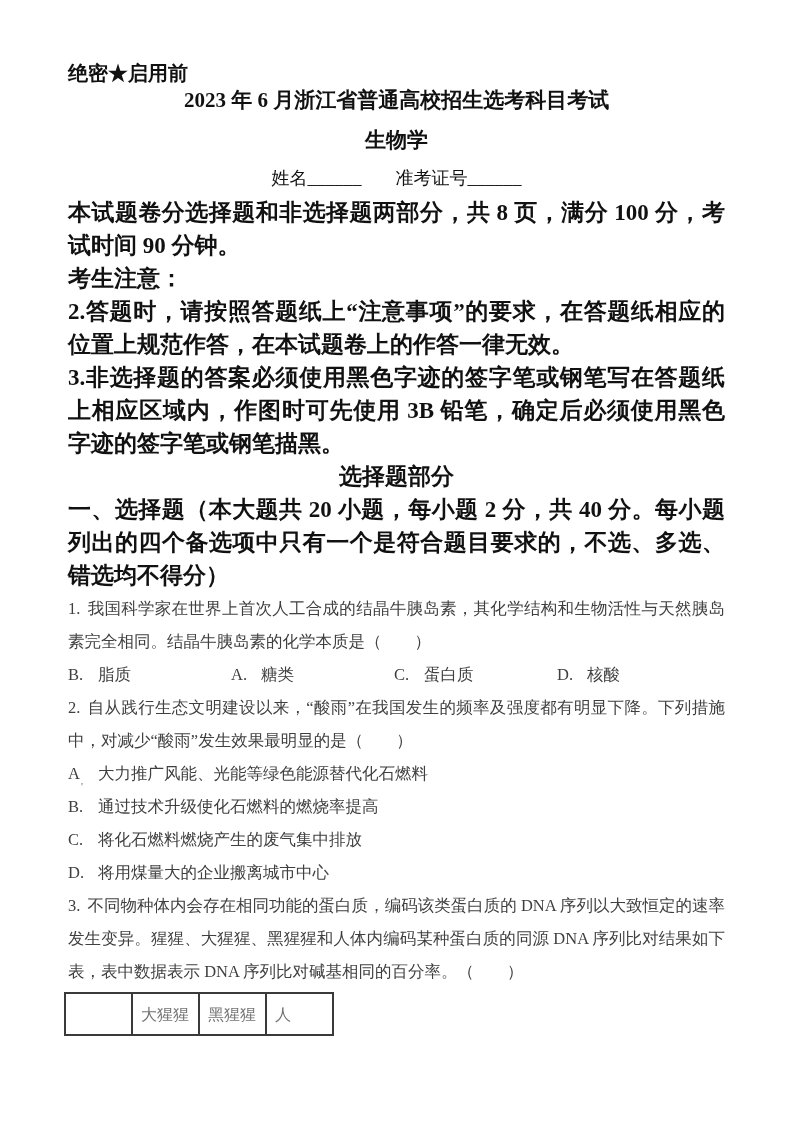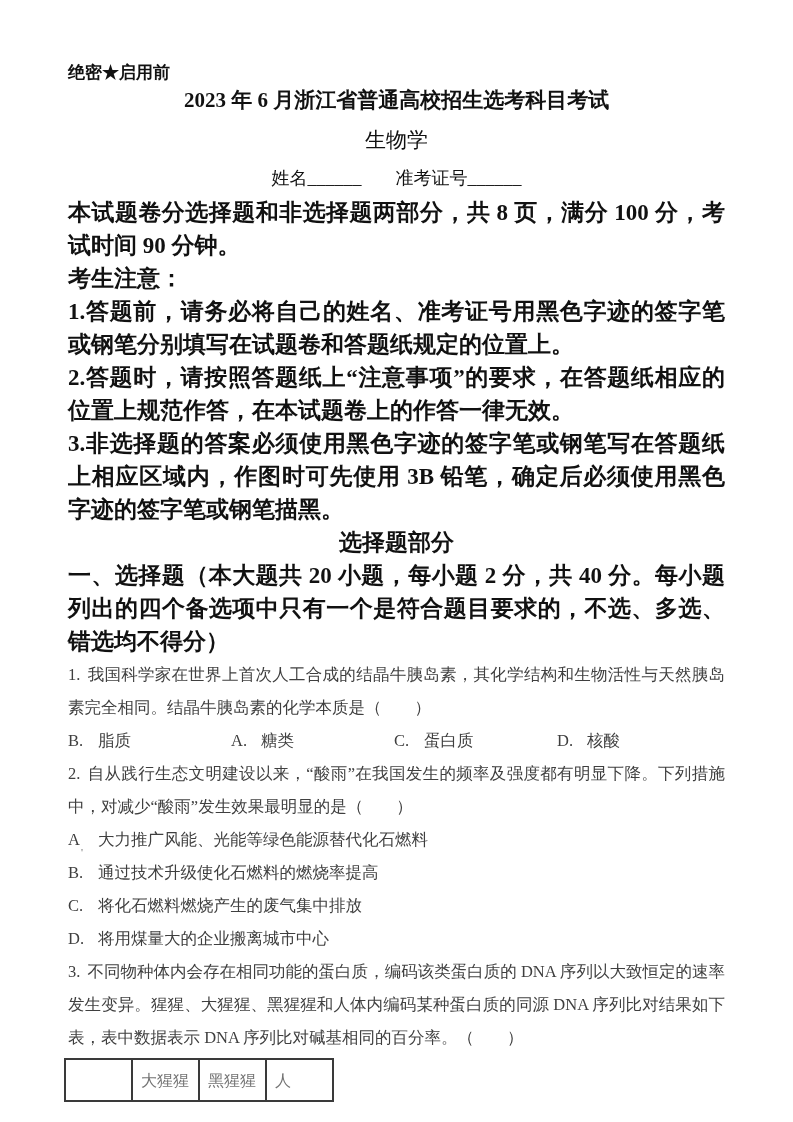--- a/index.html
+++ b/index.html
@@ -9,37 +9,37 @@
     height: 1122px;
     background: #ffffff;
     box-sizing: border-box;
     padding: 60px 68px 0 68px;
     font-family: "Liberation Serif", "DejaVu Serif", serif;
     color: #1a1a1a;
     overflow: hidden;
   }
   p { margin: 0; }
   .classification {
-    font-size: 17px;
+    font-size: 20px;
     font-weight: 700;
     line-height: 26px;
     color: #111;
   }
   .exam-title {
     text-align: center;
     font-size: 21px;
     font-weight: 700;
     line-height: 28px;
     color: #111;
   }
   .exam-subject {
     margin-top: 12px;
     text-align: center;
     font-size: 21px;
-    font-weight: 400;
+    font-weight: 700;
     line-height: 28px;
     color: #111;
   }
   .name-line {
     margin-top: 12px;
     text-align: center;
     font-size: 18px;
     font-weight: 400;
     color: #111;
     line-height: 24px;
@@ -103,21 +103,20 @@
 
   <div class="exam-title">2023 年 6 月浙江省普通高校招生选考科目考试</div>
 
   <div class="exam-subject">生物学</div>
 
   <div class="name-line"><span>姓名</span><span class="blank">______</span><span class="ticket">准考证号</span><span class="blank">______</span></div>
 
   <div class="front">
     <p class="just">本试题卷分选择题和非选择题两部分，共 8 页，满分 100 分，考试时间 90 分钟。</p>
     <p>考生注意：</p>
-    <p class="just">1.答题前，请务必将自己的姓名、准考证号用黑色字迹的签字笔或钢笔分别填写在试题卷和答题纸规定的位置上。</p>
     <p class="just">2.答题时，请按照答题纸上“注意事项”的要求，在答题纸相应的位置上规范作答，在本试题卷上的作答一律无效。</p>
     <p class="just">3.非选择题的答案必须使用黑色字迹的签字笔或钢笔写在答题纸上相应区域内，作图时可先使用 3B 铅笔，确定后必须使用黑色字迹的签字笔或钢笔描黑。</p>
     <p class="center">选择题部分</p>
     <p class="just">一、选择题（本大题共 20 小题，每小题 2 分，共 40 分。每小题列出的四个备选项中只有一个是符合题目要求的，不选、多选、错选均不得分）</p>
   </div>
 
   <div class="questions">
 
     <p class="q just"><span class="qnum">1.</span><span>我国科学家在世界上首次人工合成的结晶牛胰岛素，其化学结构和生物活性与天然胰岛素完全相同。结晶牛胰岛素的化学本质是（　　）</span></p>
 

